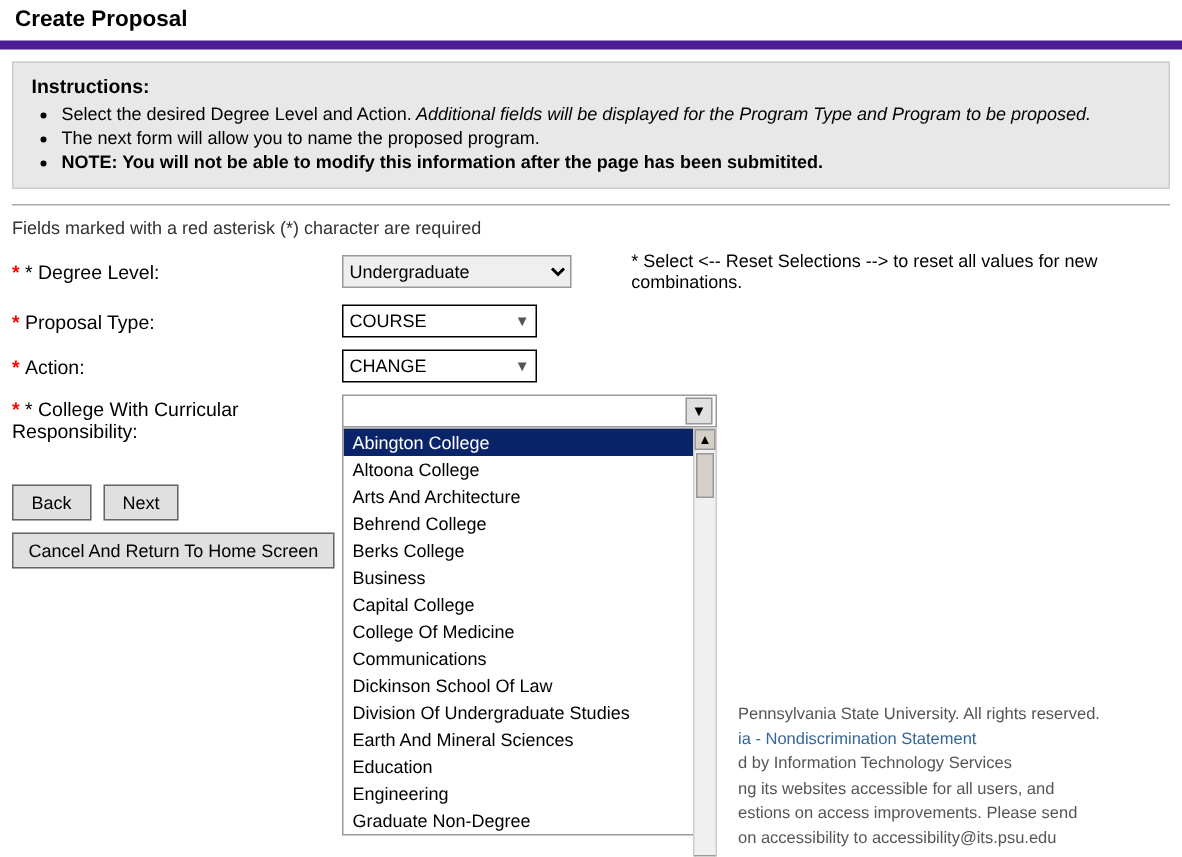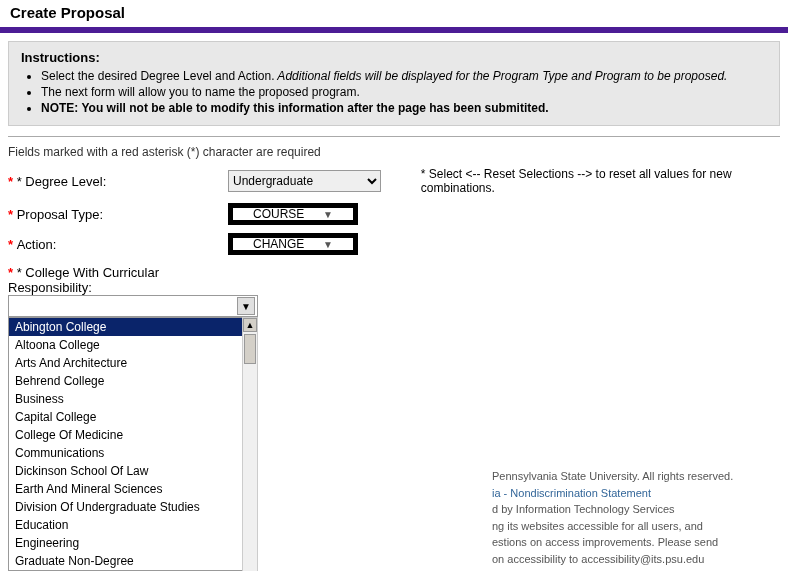--- a/index.html
+++ b/index.html
@@ -97,39 +97,38 @@
 
     .reset-hint {
       font-size: 12px;
       color: #000000;
       margin-left: 8px;
     }
 
     .proposal-type-display, .action-display {
       display: flex;
       align-items: center;
-      border: 5px solid #000000;
+      border: 1px solid #000000;
       background: #fff;
       width: 130px;
       height: 22px;
-      padding: 0 20px;
+      padding: 0 4px;
       font-size: 12px;
       justify-content: space-between;
     }
 
     .dropdown-arrow {
       font-size: 10px;
       color: #555;
     }
 
     .college-row {
       display: flex;
       align-items: flex-start;
       margin-bottom: 4px;
-      flex-direction: column;
     }
 
     .college-label {
       width: 220px;
       font-size: 13px;
       flex-shrink: 0;
       padding-top: 2px;
     }
 
     .college-dropdown-container {
@@ -355,27 +354,28 @@
       <div class="college-input-box">
         <div class="college-scroll-btn">▼</div>
       </div>
       <div class="college-list">
         <div class="college-list-inner">
 
         <div class="college-list-item selected">Abington College</div>
             <div class="college-list-item">Altoona College</div>
             <div class="college-list-item">Arts And Architecture</div>
             <div class="college-list-item">Behrend College</div>
+            <div class="college-list-item">Berks College</div>
             <div class="college-list-item">Business</div>
             <div class="college-list-item">Capital College</div>
             <div class="college-list-item">College Of Medicine</div>
             <div class="college-list-item">Communications</div>
             <div class="college-list-item">Dickinson School Of Law</div>
+            <div class="college-list-item">Division Of Undergraduate Studies</div>
             <div class="college-list-item">Earth And Mineral Sciences</div>
-            <div class="college-list-item">Division Of Undergraduate Studies</div>
             <div class="college-list-item">Education</div>
             <div class="college-list-item">Engineering</div>
             <div class="college-list-item">Graduate Non-Degree</div>
           </div>
       </div>
 
       <div class="scrollbar-track">
         <div class="scrollbar-up">▲</div>
         <div class="scrollbar-thumb"></div>
         <div class="scrollbar-down">▼</div>

